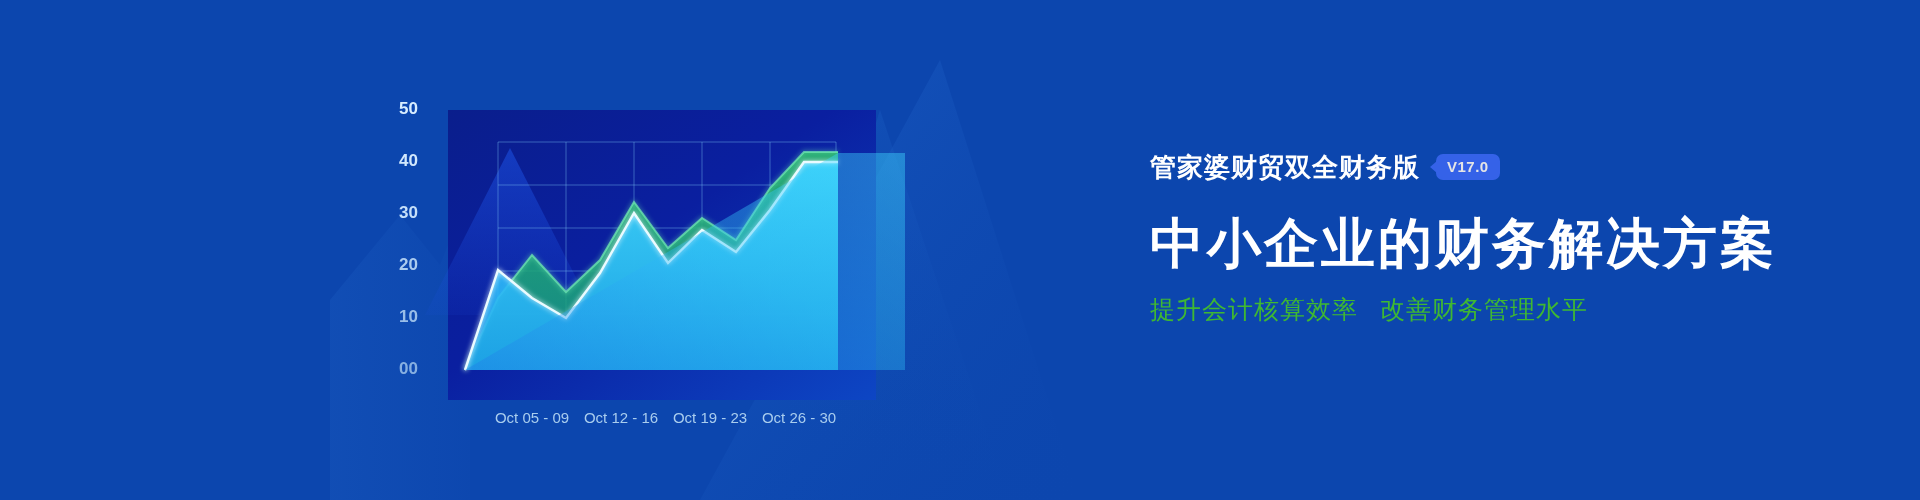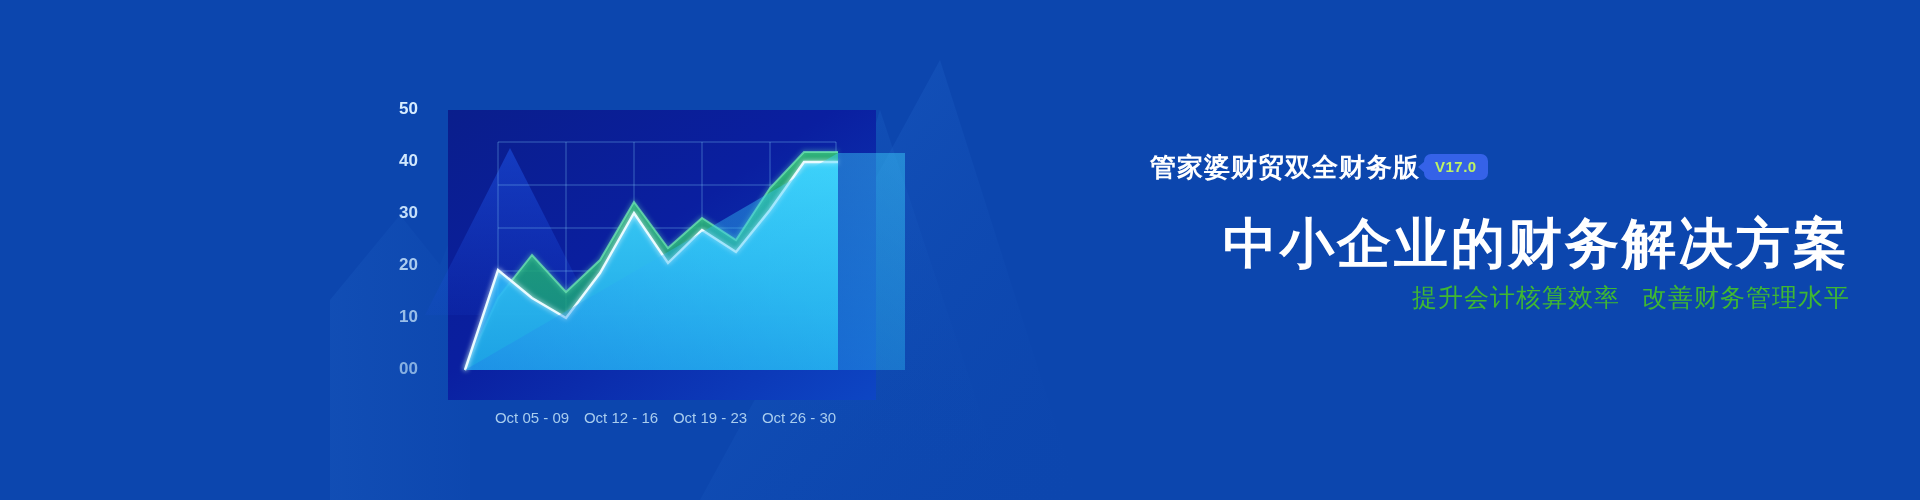--- a/index.html
+++ b/index.html
@@ -5,64 +5,63 @@
 <style>
   html,body{margin:0;padding:0;}
   body{
     width:1920px;height:500px;overflow:hidden;
     background:#0C46AE;
     font-family:"Liberation Sans","DejaVu Sans",sans-serif;
   }
   .banner{
     position:relative;width:1920px;height:500px;overflow:hidden;
     background:#0C46AE;
-    text-align:right;
   }
   
   .bg-layer{position:absolute;inset:0;overflow:hidden;}
   .bg-svg{position:absolute;left:0;top:0;width:1920px;height:500px;}
 
   
   .chart-wrap{
     position:absolute;left:360px;top:70px;width:640px;height:360px;
   }
   .chart-svg{position:absolute;left:0;top:0;width:640px;height:360px;}
 
   
   .copy{
     position:absolute;left:1150px;top:150px;width:700px;
   }
   .brand-row{
-    display:flex;align-items:center;gap:4px;height:34px;
+    display:flex;align-items:center;gap:16px;height:34px;
   }
   .brand-title{
     font-size:26px;font-weight:bold;color:#ffffff;letter-spacing:1px;
     white-space:nowrap;line-height:34px;
   }
   .ver-badge{
     position:relative;display:inline-block;
-    background:#3562E8;color:#bef264;
+    background:#3562E8;color:#e5e5e5;
     font-size:15px;font-weight:bold;letter-spacing:.5px;
     padding:5px 11px 6px 11px;border-radius:7px;line-height:1;
   }
   .ver-badge::before{
     content:"";position:absolute;left:-6px;top:50%;
     transform:translateY(-50%);
     width:0;height:0;
     border-top:6px solid transparent;
     border-bottom:6px solid transparent;
     border-right:7px solid #3562E8;
   }
   .headline{
     margin-top:31px;
     font-size:54px;font-weight:bold;color:#ffffff;
     letter-spacing:3px;line-height:1.06;white-space:nowrap;
   }
   .subline{
-    margin-top:10px;
+    margin-top:22px;
     font-size:25px;color:#3FB832;letter-spacing:1px;
     white-space:nowrap;line-height:1.2;
   }
   .sub-gap{display:inline-block;width:22px;}
 </style>
 </head>
 <body>
 
 <div class="banner">
 

